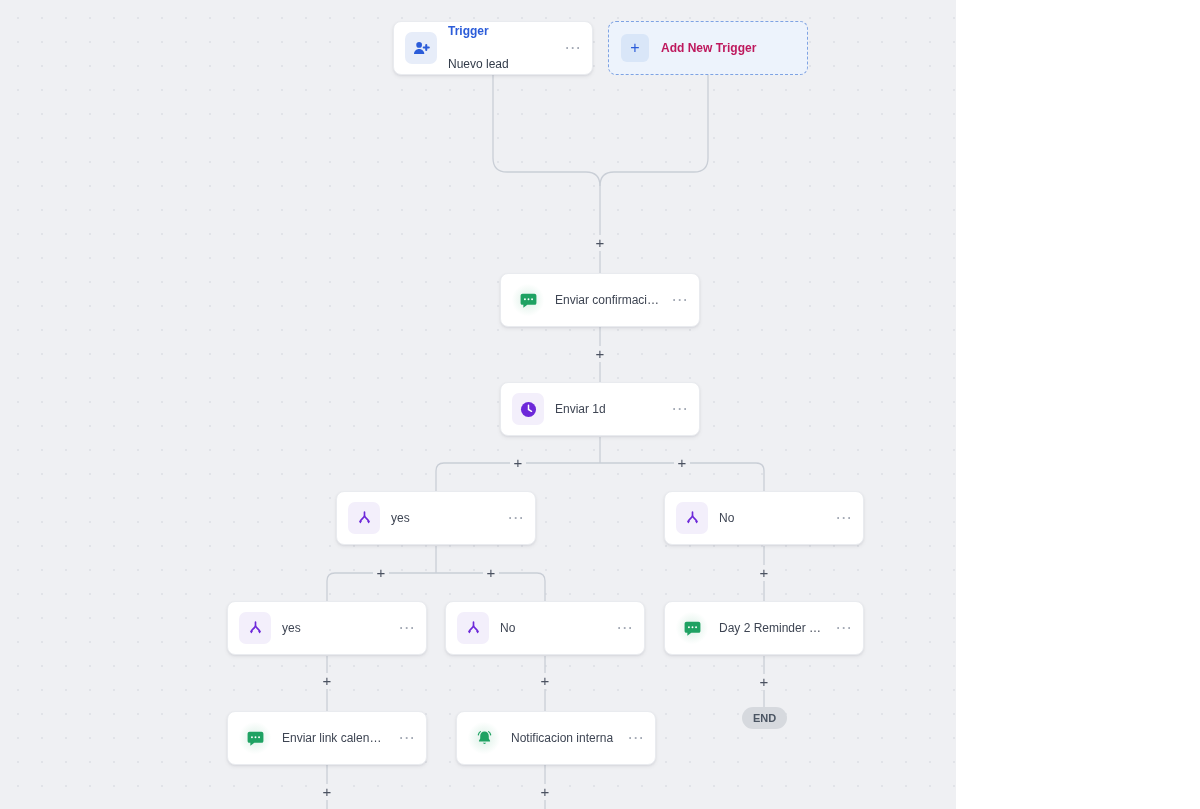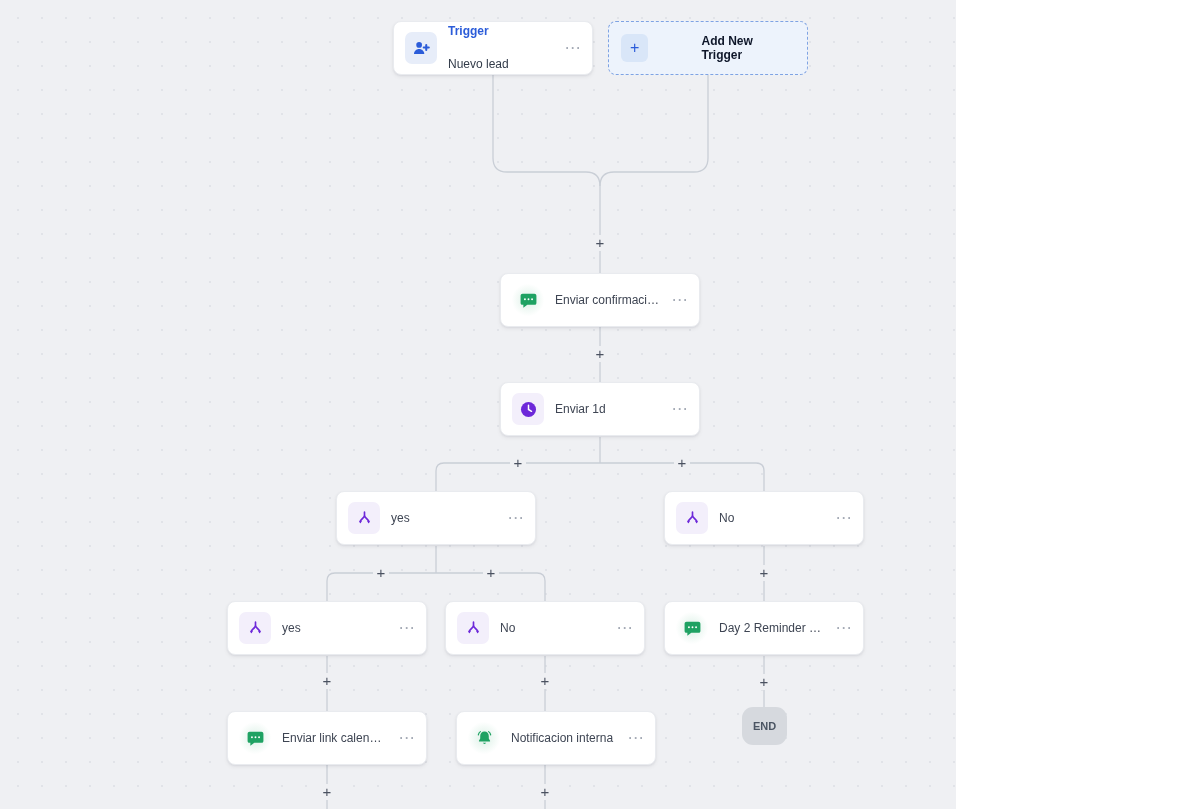--- a/index.html
+++ b/index.html
@@ -40,21 +40,21 @@
 
   
   .add-trigger{
     position:absolute;left:608px;top:21px;width:200px;height:54px;box-sizing:border-box;
     background:#edf3fc;border:1px dashed #7fa3e3;border-radius:8px;
     display:flex;align-items:center;gap:12px;padding:0 12px;cursor:pointer;
   }
   .add-plusbox{width:28px;height:28px;border-radius:6px;background:#d9e6f8;
     display:flex;align-items:center;justify-content:center;
     color:#2b5cd9;font-size:16px;font-weight:400;line-height:1;}
-  .add-label{font-size:12px;font-weight:700;color:#0f172a;margin-left:41px;}
+  .add-label{font-size:12px;font-weight:700;color:#be185d;}
 
   
   .n-sms1{left:500px;top:273px;}
   .n-wait{left:500px;top:382px;}
   .n-yes1{left:336px;top:491px;}
   .n-no1{left:664px;top:491px;}
   .n-yes2{left:227px;top:601px;}
   .n-no2{left:445px;top:601px;}
   .n-day2{left:664px;top:601px;}
   .n-cal{left:227px;top:711px;}
@@ -69,21 +69,21 @@
   .p1{left:592px;top:235px;}  .p2{left:592px;top:346px;}
   .p3{left:510px;top:455px;}  .p4{left:674px;top:455px;}
   .p5{left:373px;top:565px;}  .p6{left:483px;top:565px;}
   .p7{left:756px;top:565px;}
   .p8{left:319px;top:673px;}  .p9{left:537px;top:673px;}
   .p10{left:756px;top:674px;}
   .p11{left:319px;top:784px;} .p12{left:537px;top:784px;}
 
   
   .end-badge{
-    position:absolute;left:742px;top:707px;height:22px;padding:8px 11px;
+    position:absolute;left:742px;top:707px;height:22px;padding:0 11px;
     background:#d6d9de;border-radius:11px;color:#4b5563;
     font-size:11px;font-weight:700;display:flex;align-items:center;justify-content:center;
   }
 </style>
 </head>
 <body>
 
 <div class="canvas">
 
   <svg class="wires" width="1200" height="809">

